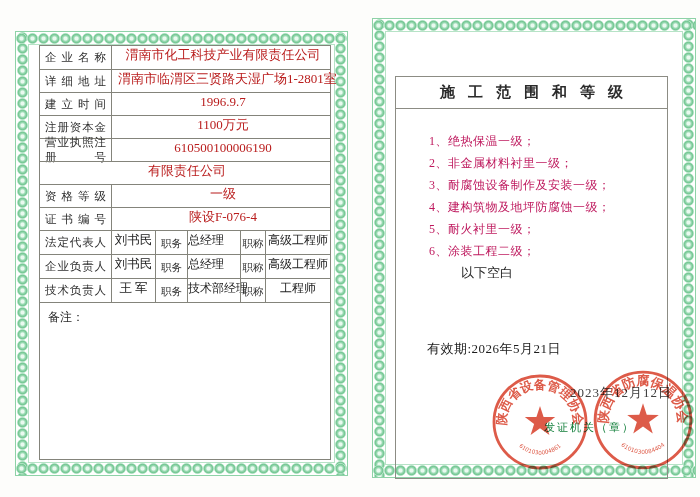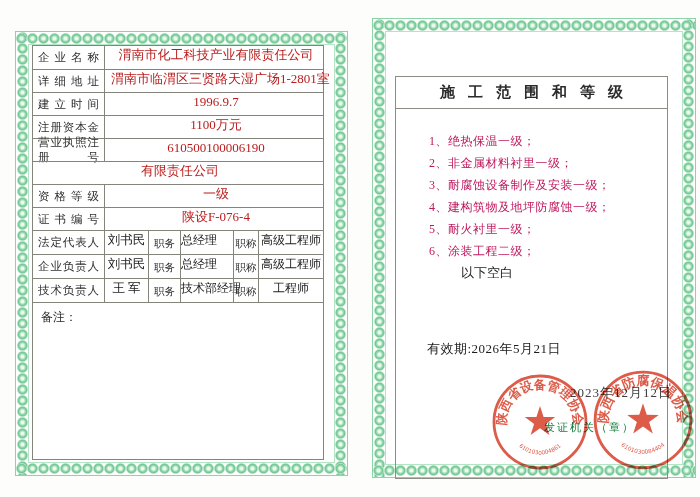--- a/index.html
+++ b/index.html
@@ -20,21 +20,21 @@
     background:
       var(--lace-dot) left top / 11px 13px repeat-x,
       var(--lace-dot) left bottom / 11px 13px repeat-x,
       var(--lace-dot) left top / 13px 11px repeat-y,
       var(--lace-dot) right top / 13px 11px repeat-y;
   }
   .lace::after{content:"";position:absolute;inset:12px;border:1px solid #b7e3c7;}
 
   
   .cert-table{
-    position:absolute;left:17px;top:14px;width:292px;height:415px;
+    position:absolute;left:24px;top:14px;width:292px;height:415px;
     border:1px solid var(--line);
     display:flex;flex-direction:column;box-sizing:border-box;
   }
   .t-row{display:flex;height:23px;box-sizing:border-box;flex:0 0 auto;}
   .t-row + .t-row{border-top:1px solid var(--line);}
   .t-row.person{height:24px;}
   .t-label{
     width:72px;flex:0 0 72px;border-right:1px solid var(--line);
     display:flex;align-items:center;padding:0 5px;box-sizing:border-box;
     font-size:11.5px;color:#2e2e2e;

